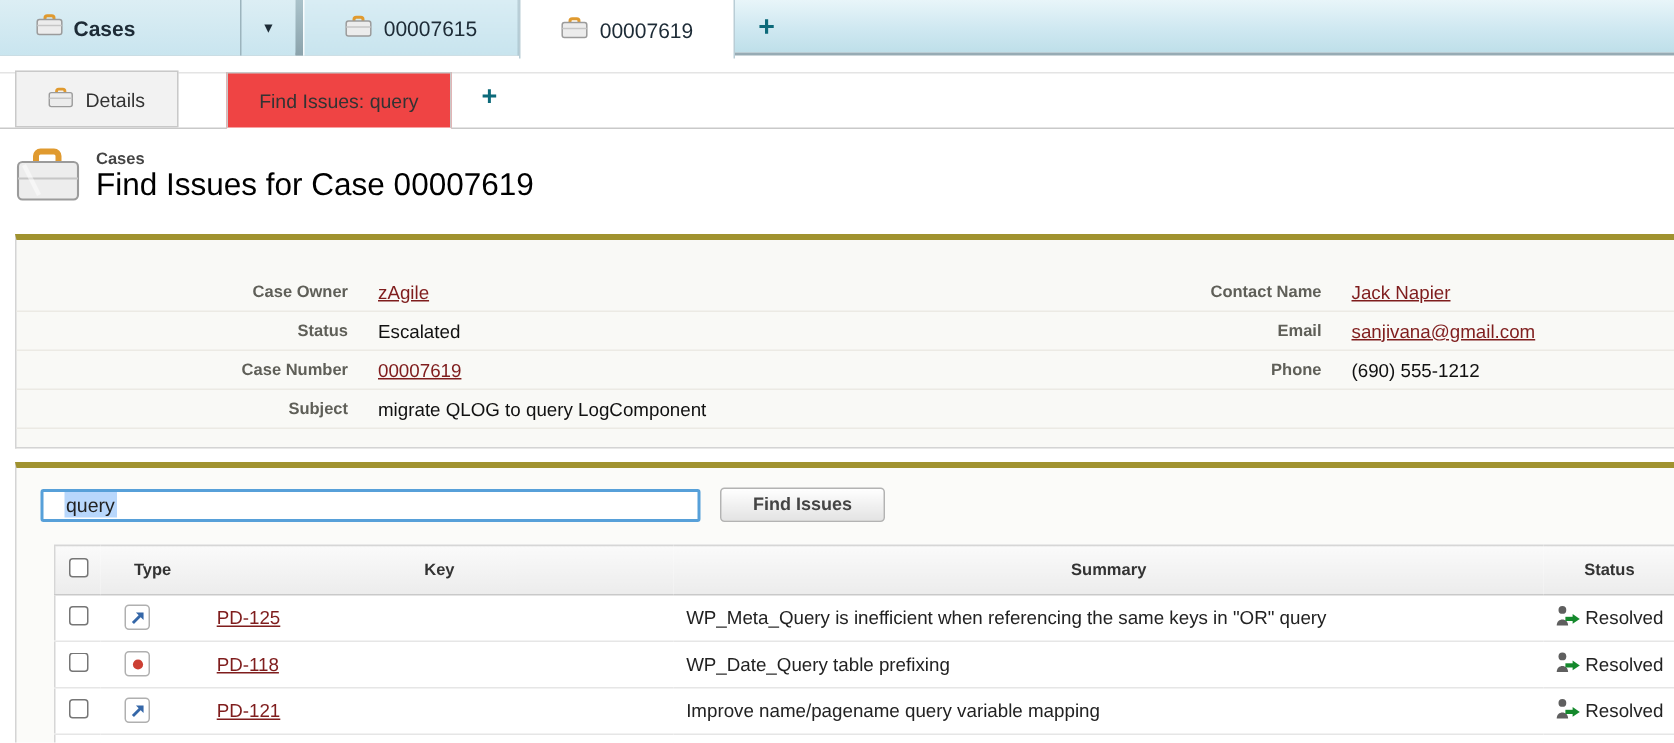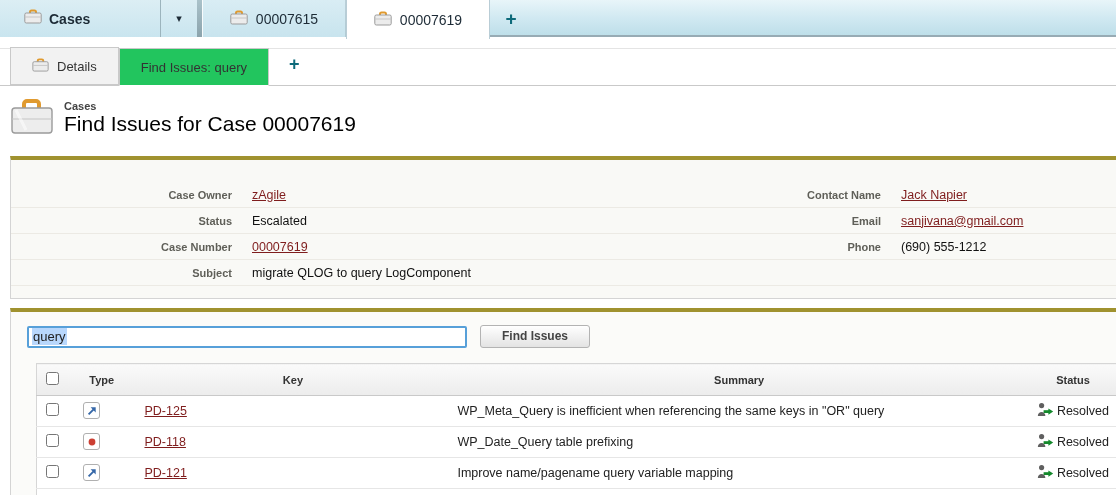--- a/index.html
+++ b/index.html
@@ -32,21 +32,21 @@
   .ctab-add { width:42px; height:37px; display:flex; align-items:center; justify-content:center;
     color:#0d6a7a; font-size:19px; font-weight:bold; cursor:pointer; }
 
   
   .subtab-row { height:44px; background:#fff; border-bottom:1px solid #c9c9c9;
     display:flex; align-items:flex-end; padding-left:10px; margin-top:5px; position:relative; }
   .subtab-row::before { content:""; position:absolute; top:6px; left:0; right:0; height:1px; background:#e4e4e4; }
   .subtab { height:38px; display:flex; align-items:center; gap:8px; padding:0 21px;
     font-size:13px; color:#333; cursor:pointer; position:relative; z-index:1; }
   .subtab.inactive { background:#f2f2f2; border:1px solid #c9c9c9; }
-  .subtab.active { background:#22c55e; border:1px solid #c9c9c9; border-bottom:1px solid #fff; margin-bottom:-1px; }
+  .subtab.active { background:#ef4444; border:1px solid #c9c9c9; border-bottom:1px solid #fff; margin-bottom:-1px;margin-left:32px; }
   .subtab-add { margin-left:14px; color:#0d6a7a; font-size:18px; font-weight:bold;
     height:38px; display:flex; align-items:center; cursor:pointer; padding:0 6px 4px; }
 
   
   .page-header { display:flex; align-items:flex-start; gap:10px; padding:12px 0 0 10px; height:56px; }
   .entity-label { font-size:11px; font-weight:bold; color:#444; margin-top:2px; }
   .page-title { font-size:21px; color:#000; line-height:1.15; }
 
   
   .panel { margin-left:10px; margin-right:-2px; background:#f9f9f6;
@@ -57,21 +57,21 @@
   .field-row { display:flex; align-items:center; height:26px; border-bottom:1px solid #eceae4; }
   .fcol.left  .flabel { width:241px; }
   .fcol.right .flabel { width:337px; }
   .flabel { text-align:right; padding-right:20px; font-size:11px; font-weight:bold; color:#5f5f58; flex:none; }
   .fvalue { font-size:12.5px; color:#111; }
   .lnk { color:#7f1d1d; text-decoration:underline; cursor:pointer; }
 
   .panel.search-panel { margin-top:9px; height:200px; padding:13px 0 0 16px; background:#fbfbf9; }
   .search-line { display:flex; align-items:center; }
   .search-box { width:440px; height:22px; border:2px solid #57a0d9; border-radius:2px;
-    background:#fff; font-size:13px; display:flex; align-items:center; padding:0 3px; cursor:text; }
+    background:#fff; font-size:13px; display:flex; align-items:center; padding:0 14px; cursor:text; }
   .search-box .sel { background:#b8d7fc; padding:1px 1px; }
   .btn { margin-left:13px; padding:3px 21px 4px; font-size:12px; font-weight:bold; color:#444;
     background:linear-gradient(180deg,#ffffff,#e3e3e3); border:1px solid #b3b3b3; border-radius:3px; cursor:pointer;
     font-family:"Liberation Sans", sans-serif; }
 
   
   .issues-table { border-collapse:collapse; width:calc(100% - 9px); margin:15px 0 0 9px;
     border-left:1px solid #d6d6d6; background:#fff; }
   .issues-table th { background:linear-gradient(180deg,#fafafa,#ececec);
     border-top:1px solid #d6d6d6; border-bottom:1px solid #c9c9c9;

